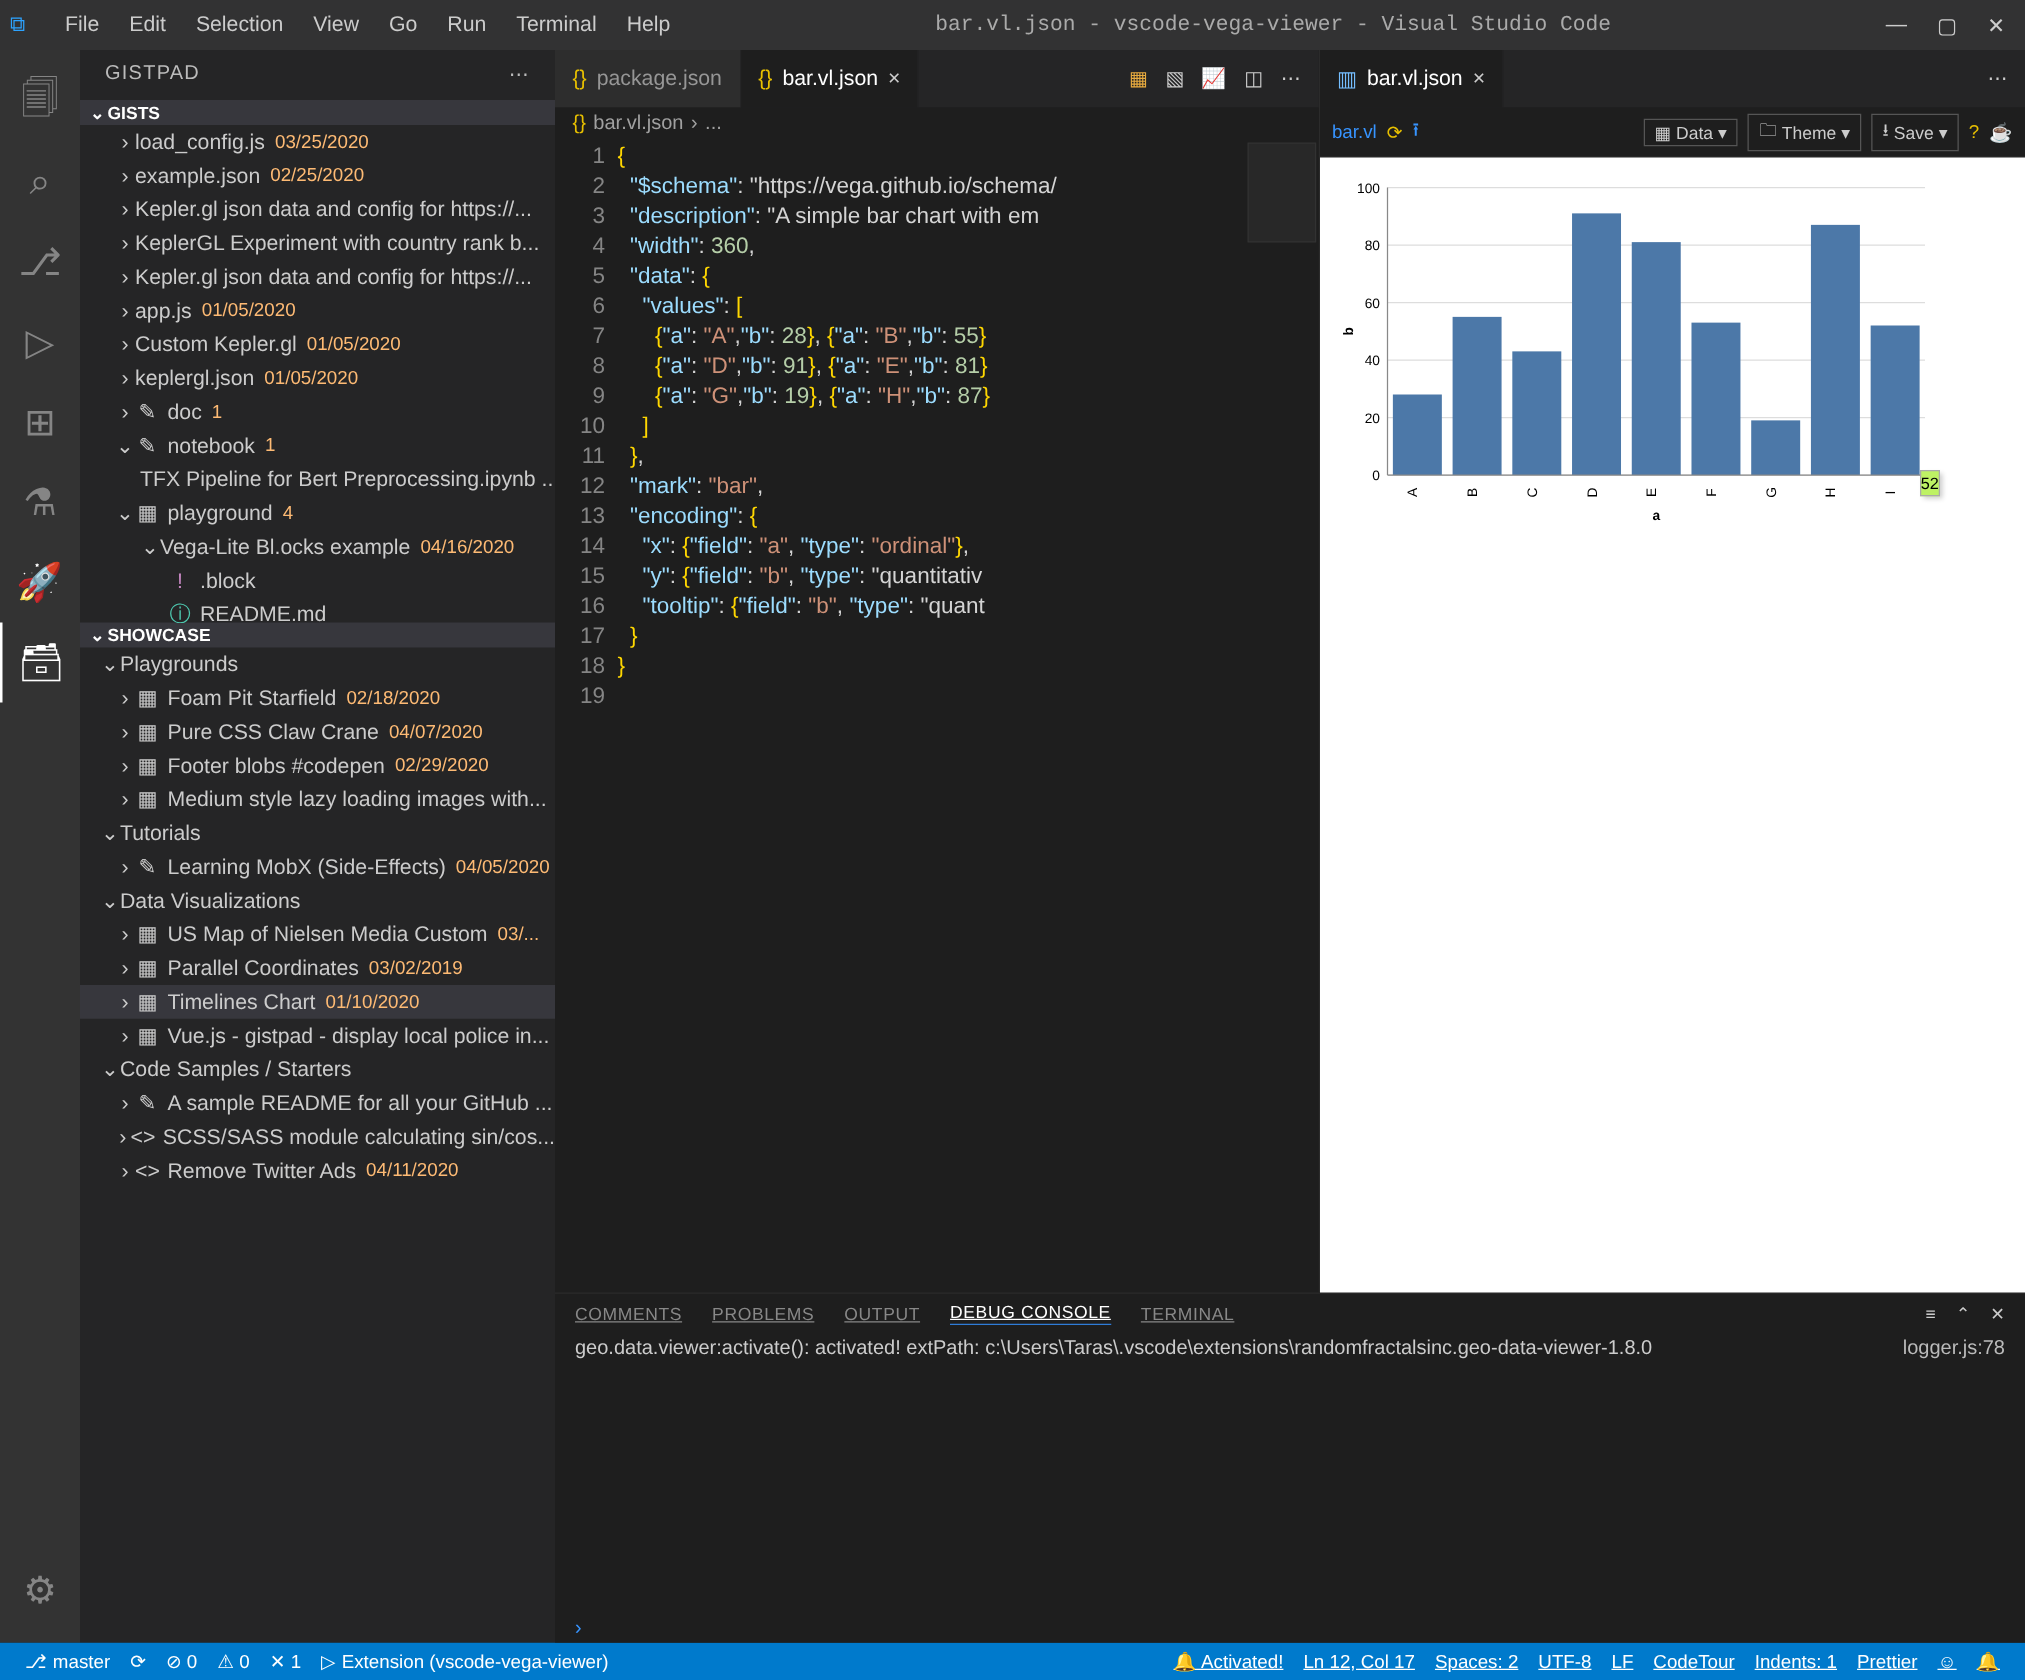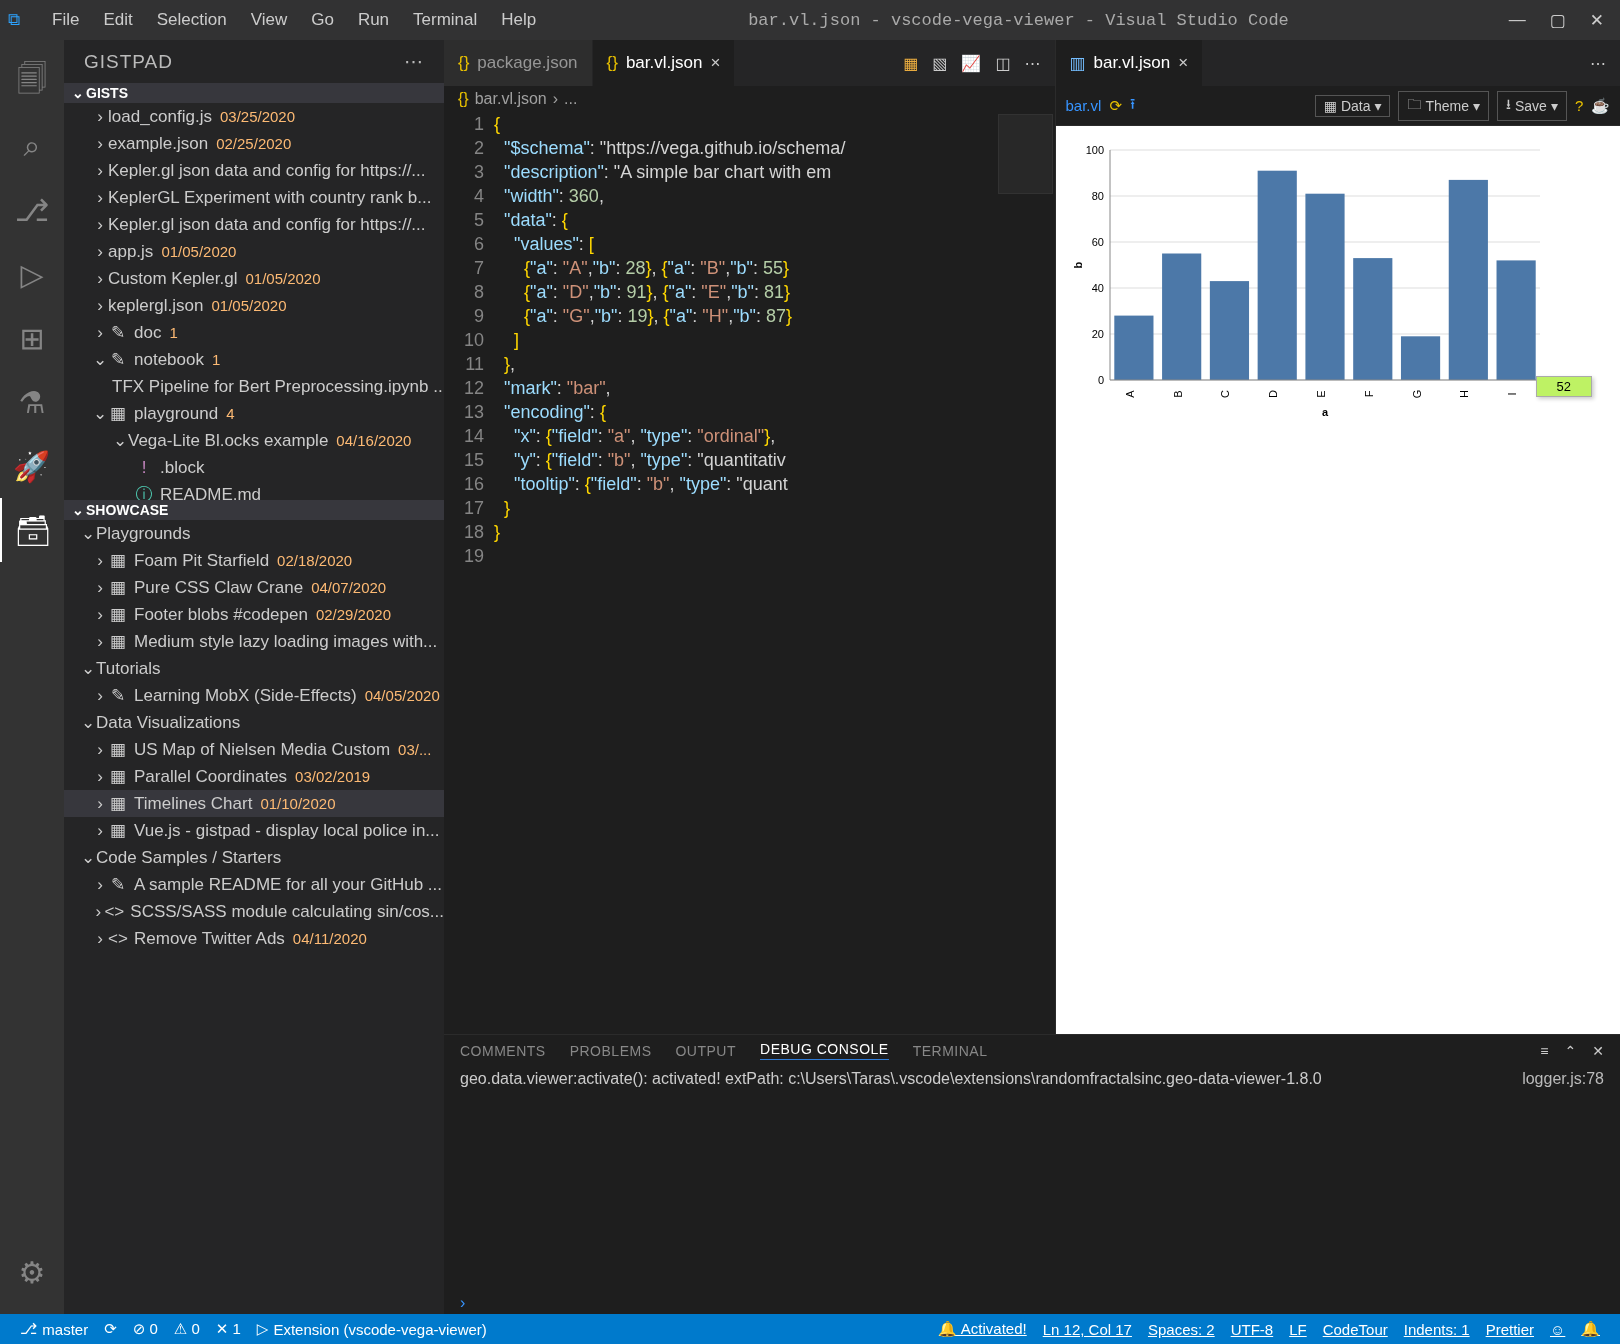--- a/index.html
+++ b/index.html
@@ -9,21 +9,21 @@
 .menu-items { display: flex; gap: 0; }
 .menu-item { padding: 4px 12px; cursor: pointer; }
 .title-center { flex: 1; text-align: center; color: #aaa; font-family: Liberation Mono, monospace; }
 .win-controls { display: flex; gap: 24px; margin-left: 20px; color:#ccc; padding-right:8px;}
 .main-layout { display: flex; height: calc(100% - 40px - 30px); }
 .activity-bar { width: 64px; background: #333333; display: flex; flex-direction: column; align-items: center; padding-top: 10px; }
 .activity-icon { width: 64px; height: 64px; display:flex; align-items:center; justify-content:center; color:#858585; font-size:30px; cursor:pointer; position:relative;}
 .activity-icon.active { color:#fff; border-left:2px solid #fff;}
 .activity-bottom{ margin-top:auto; margin-bottom:10px;}
 .side-panel { width: 380px; background: #252526; display:flex; flex-direction:column; overflow:hidden;}
-.side-header { padding: 10px 20px; font-size:19px; color:#bbb; letter-spacing:1px; display:flex; justify-content:space-between; align-items:center; text-transform:uppercase; }
+.side-header { padding: 10px 20px; font-size:16px; color:#bbb; letter-spacing:1px; display:flex; justify-content:space-between; text-transform:uppercase; }
 .section-hdr { display:flex; align-items:center; padding:2px 8px; background:#37373d; color:#fff; font-weight:600; font-size:14px; cursor:pointer;}
 .section-hdr .chev{ width:14px; display:inline-block;}
 .tree { font-size:17px; overflow-y:auto; flex:1;}
 .tree-row { display:flex; align-items:center; height:27px; padding-left:16px; cursor:pointer; white-space:nowrap; overflow:hidden; text-overflow:ellipsis;}
 .tree-row.selected{ background:#37373d;}
 .tree-row .chev{width:16px; display:inline-flex; justify-content:center; color:#ccc;}
 .tree-row .ficon{width:20px; display:inline-flex; justify-content:center; margin-right:6px;}
 .tree-row .date{ color:#fdba74; margin-left:8px; font-size:15px;}
 .ind1{padding-left:28px;} .ind2{padding-left:48px;} .ind3{padding-left:70px;}
 .editor-col{ flex:1; display:flex; flex-direction:column; background:#1e1e1e; min-width:0;}
@@ -42,32 +42,32 @@
 .s{color:#ce9178;} .k{color:#9cdcfe;} .n{color:#b5cea8;} .b{color:#ffd700;}
 .minimap{ position:absolute; right:2px; top:2px; width:55px; height:80px; background:rgba(80,80,80,0.2); border:1px solid rgba(255,255,255,0.05);}
 .preview-bar{ height:40px; background:#1e1e1e; display:flex; align-items:center; padding:0 10px; gap:8px; font-size:15px; border-bottom:1px solid #2b2b2b;}
 .preview-bar .fname{ color:#3794ff;}
 .pv-btn{ border:1px solid #555; padding:2px 8px; font-size:14px; display:flex; align-items:center; gap:4px; cursor:pointer;}
 .pv-right{margin-left:auto; display:flex; gap:8px; align-items:center;}
 .chart-container{ flex:1; background:#fff; padding:14px; color:#000;}
 .chart-svg{ background:#fff;}
 .bottom-panel{ height:280px; background:#1e1e1e; border-top:1px solid #2b2b2b; display:flex; flex-direction:column;}
 .panel-tabs{ display:flex; gap:24px; padding:6px 16px; font-size:14px; color:#888; align-items:center;}
-.panel-tabs .pt{ cursor:pointer; letter-spacing:0.5px;}
+.panel-tabs .pt{ cursor:pointer; letter-spacing:0.5px;text-decoration:underline;}
 .panel-tabs .pt.active{ color:#fff; border-bottom:1px solid #2f7cd8; padding-bottom:2px;}
 .panel-icons{margin-left:auto; display:flex; gap:16px; color:#ccc;}
 .panel-body{ flex:1; padding:4px 16px; font-family:'Consolas',monospace; font-size:16px; color:#ccc;}
 .panel-body .logsrc{ color:#bbb; float:right;}
 .repl-chevron{ padding:2px 16px; color:#3794ff;}
 .status-bar{ height:30px; background:#007acc; display:flex; align-items:center; color:#fff; font-size:15px; padding:0 12px;}
 .status-item{ display:flex; align-items:center; gap:5px; padding:0 8px; cursor:pointer;}
 .status-right{ margin-left:auto; display:flex;text-decoration:underline;}
 .axis-tick{font-size:11px; fill:#000;}
 .bar-rect{fill:#4c78a8;}
-.tooltip-box{ position:absolute; background:#bef264; border:1px solid #aaa; box-shadow:2px 2px 4px rgba(0,0,0,0.2); padding:2px 20px; font-size:13px; color:#000;}
+.tooltip-box{ position:absolute; background:#bef264; border:1px solid #aaa; box-shadow:2px 2px 4px rgba(0,0,0,0.2); padding:2px 0; font-size:13px; color:#000;}
 </style>
 </head>
 <body>
 
 <div class="title-bar">
   <span class="vscode-icon">⧉</span>
   <div class="menu-items">
     <div class="menu-item">File</div>
     <div class="menu-item">Edit</div>
     <div class="menu-item">Selection</div>

